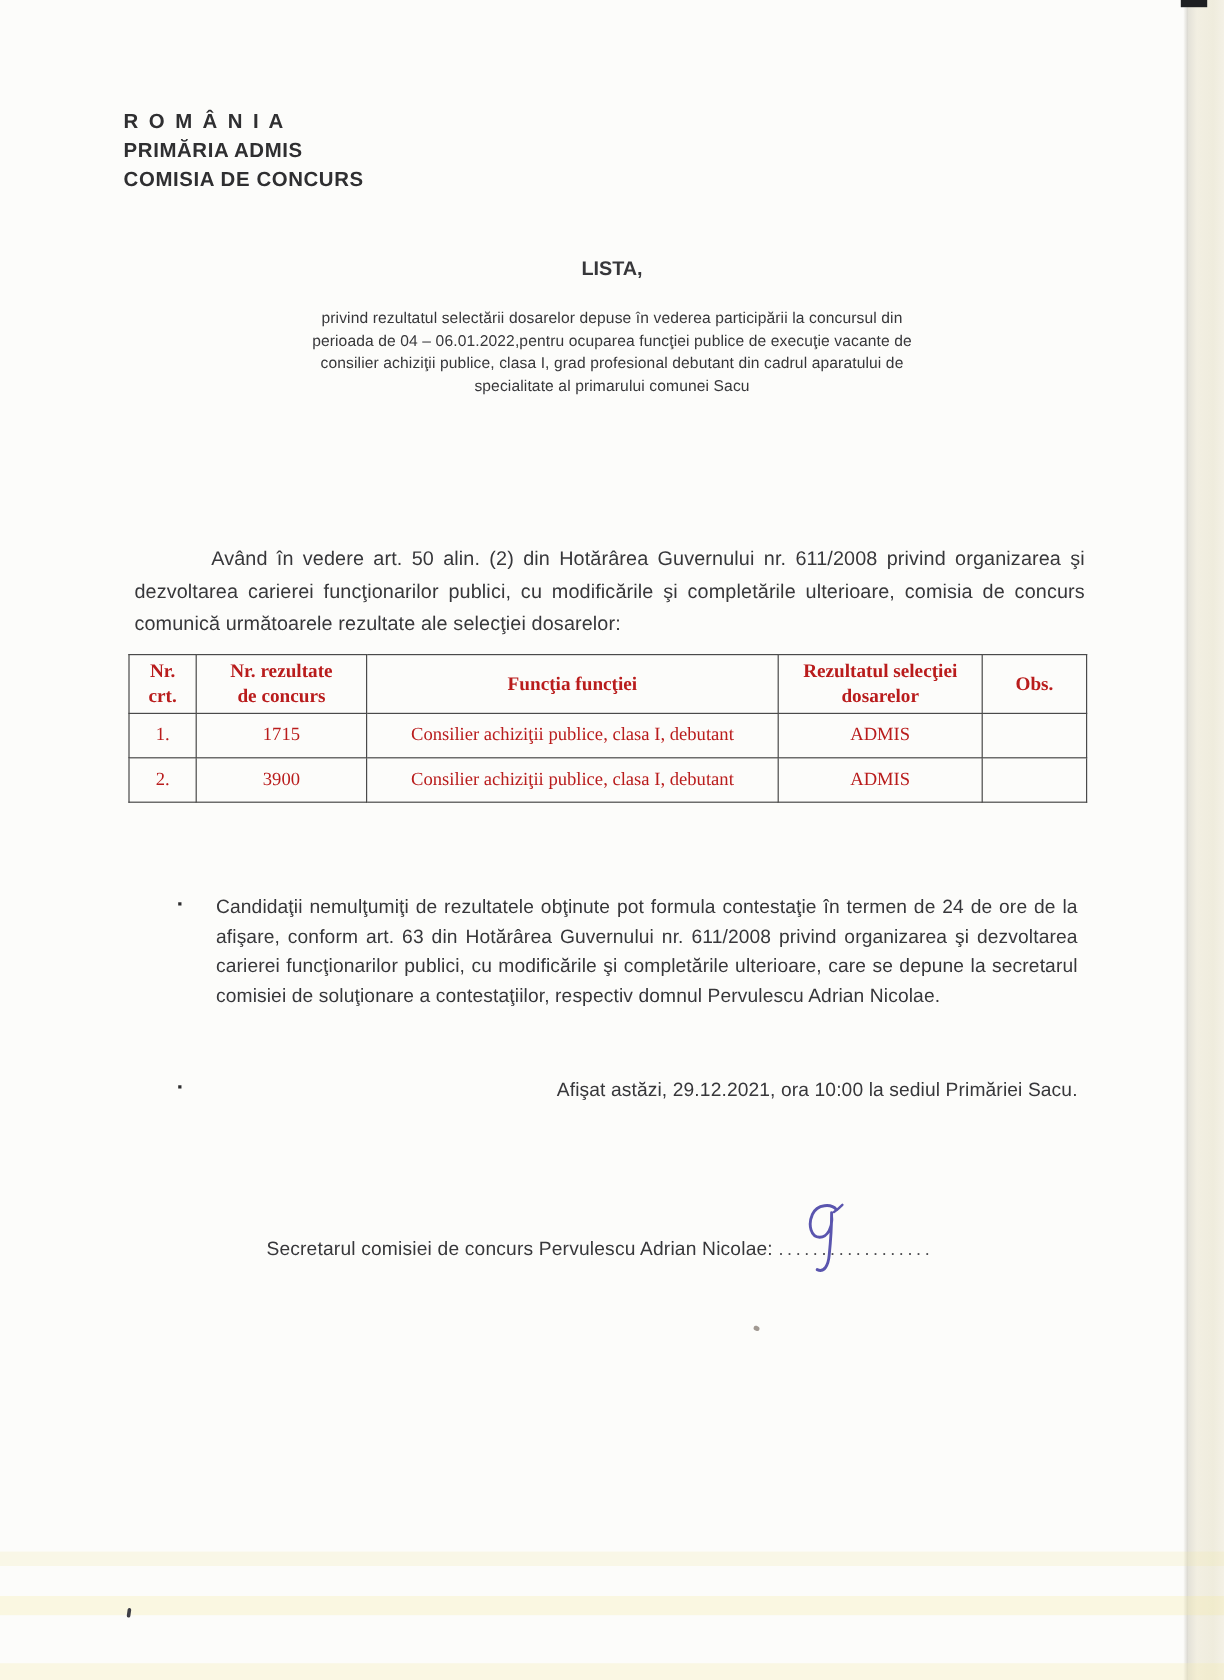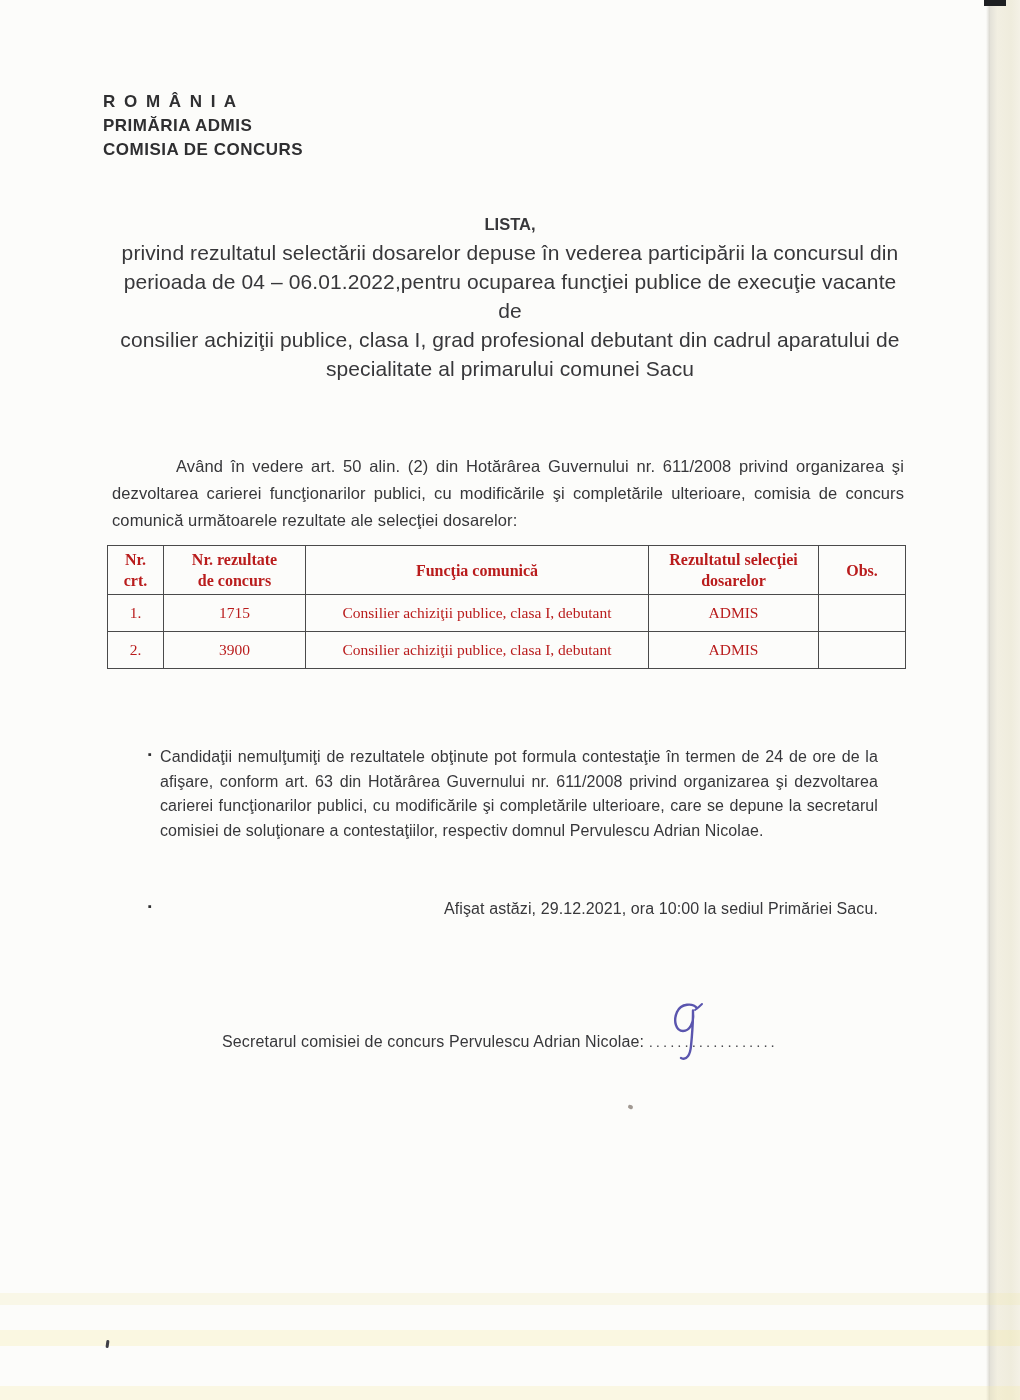--- a/index.html
+++ b/index.html
@@ -35,22 +35,22 @@
     font-weight:bold;font-size:17px;line-height:24px;color:#2f2f31;
   }
   .letterhead .l1{letter-spacing:2px;}
   .letterhead .l2{letter-spacing:0.5px;}
   .letterhead .l3{letter-spacing:0.5px;}
 
   
   .title-block{
     position:absolute;left:110px;top:212px;width:800px;text-align:center;color:#37373a;
   }
-  .title-heading{font-weight:bold;font-size:16.5px;line-height:25px;margin-bottom:1px;}
-  .title-subtitle{font-size:21px;line-height:29px;white-space:pre-line;letter-spacing:0.1px;}
+  .title-heading{font-weight:bold;font-size:16.5px;line-height:25px;margin-bottom:18px;}
+  .title-subtitle{font-size:13px;line-height:19px;white-space:pre-line;letter-spacing:0.1px;}
 
   
   .intro{
     position:absolute;left:112px;top:418px;width:792px;
     font-size:16.5px;line-height:27px;text-align:justify;text-indent:64px;color:#37373a;
     letter-spacing:0.1px;
     margin-top:35px;
   }
 
   
@@ -67,21 +67,21 @@
   }
   .results-table th{font-weight:bold;white-space:pre-line;line-height:21px;height:44px;font-size:16px;}
   .results-table td{height:32px;}
 
   
   .bullet-item{position:absolute;color:#37373a;}
   .bullet-item .marker{
     position:absolute;left:0;top:3px;font-size:11px;color:#2d2d2f;
   }
   .bullet-item .btext{
-    display:block;margin-left:12px;width:718px;
+    display:block;margin-left:32px;width:718px;
     font-size:16px;line-height:24.5px;text-align:justify;letter-spacing:0.1px;
   }
   .bullet-1{left:148px;top:745px;}
   .bullet-2{left:148px;top:897px;}
   .bullet-2 .btext{text-align:right;}
 
   
   .signature-row{
     position:absolute;left:178px;top:1033px;width:700px;
     font-size:16px;color:#37373a;letter-spacing:0.15px;white-space:nowrap;margin-left:44px;
@@ -126,21 +126,21 @@
       <col style="width:343px">
       <col style="width:170px">
       <col style="width:87px">
   </colgroup>
   <thead>
     <tr>
       <th>Nr.
 crt.</th>
       <th>Nr. rezultate
 de concurs</th>
-      <th>Funcţia comunică</th>
+      <th>Funcţia funcţiei</th>
       <th>Rezultatul selecţiei
 dosarelor</th>
       <th>Obs.</th>
     </tr>
   </thead>
   <tbody>
     <tr>
       <td>1.</td>
       <td>1715</td>
       <td>Consilier achiziţii publice, clasa I, debutant</td>

